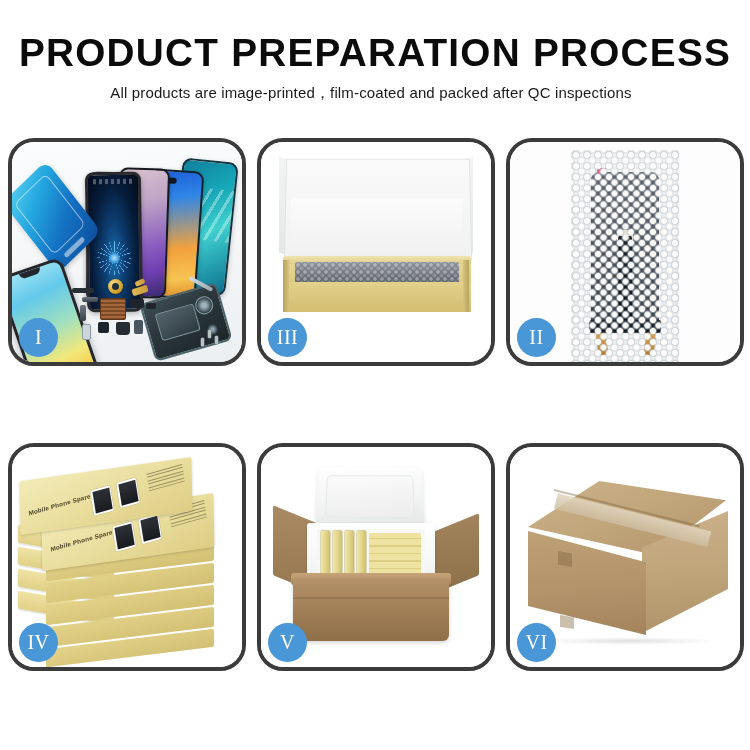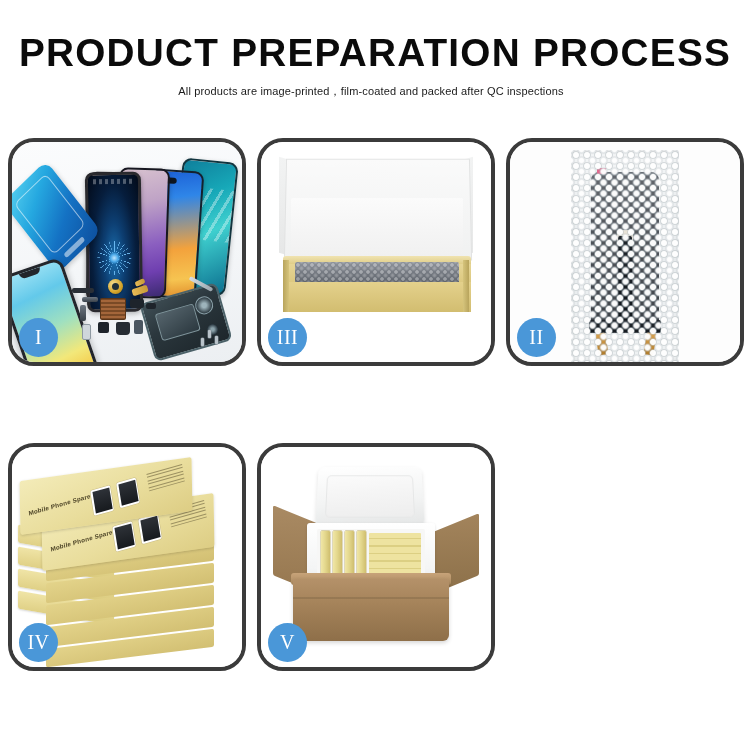--- a/index.html
+++ b/index.html
@@ -27,21 +27,21 @@
     font-weight: bold;
     color: #0b0b0b;
     letter-spacing: 1.2px;
     line-height: 1.0;
     transform: scaleX(1.02);
     margin: 0;
     white-space: nowrap;
   }
   #page-subtitle {
     font-family: "Liberation Sans", sans-serif;
-    font-size: 11px;
+    font-size: 15px;
     font-weight: normal;
     color: #1a1a1a;
     letter-spacing: 0.15px;
     margin: 12px 8px 0 0;
     white-space: nowrap;
   }
 
   
   #panel-grid {
     position: absolute;
@@ -758,14 +758,28 @@
         <span class="p5-ybox" style="left:40px;"></span>
         <span class="p5-ybox2"></span>
       </div>
       <div class="p5-carton-rim"></div>
       <div class="p5-carton-front"></div>
       <div class="p5-carton-fold"></div>
       <div class="badge">V</div>
     </div>
   </div>
 
+  <div class="panel">
+    <div class="panel-stage">
+      <div class="p6-bg"></div>
+      <div class="p6-top"></div>
+      <div class="p6-right"></div>
+      <div class="p6-front"></div>
+      <div class="p6-seam"></div>
+      <div class="p6-tape"></div>
+      <div class="p6-patch1"></div>
+      <div class="p6-patch2"></div>
+      <div class="p6-shadow"></div>
+      <div class="badge">VI</div>
+    </div>
+  </div>
 
 </div>
 
 </body></html>

